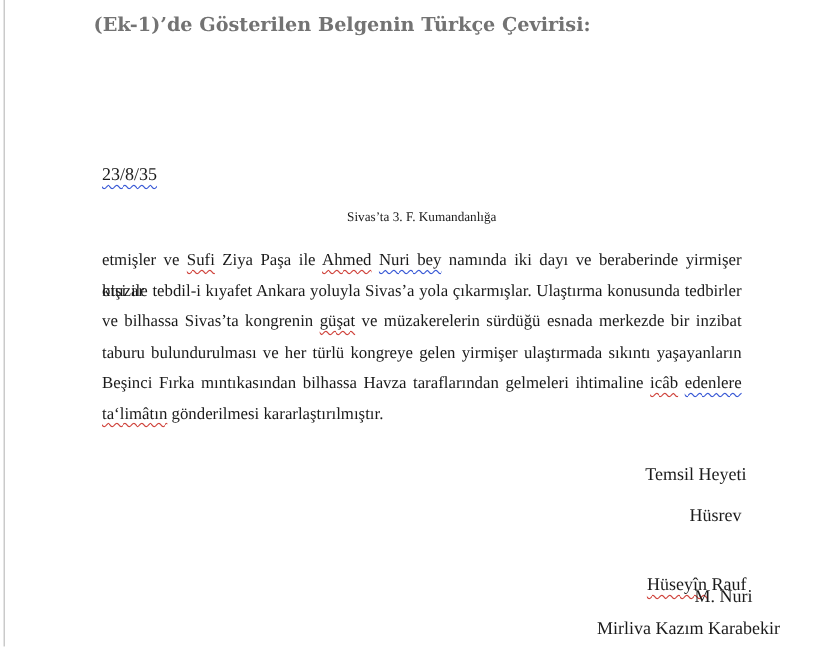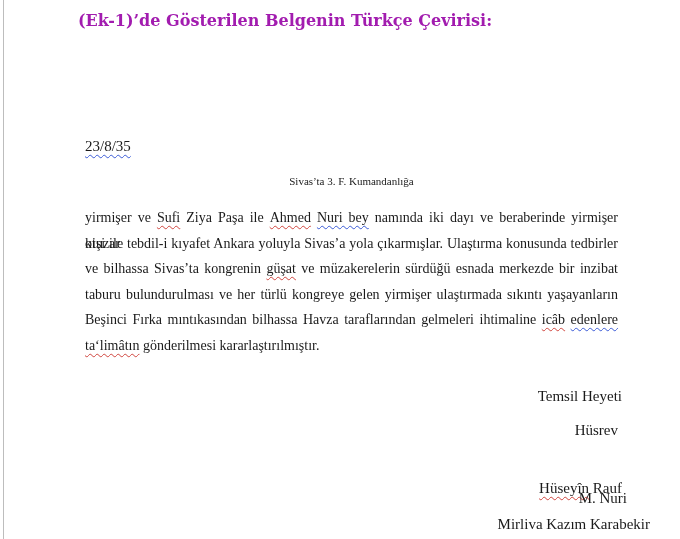--- a/index.html
+++ b/index.html
@@ -18,21 +18,21 @@
     width: 1px; height: 539px;
     background: var(--page-edge, #bdbdbd);
   }
   .title {
     position: absolute;
     left: 78px; top: 11px;
     margin: 0;
     font-family: "DejaVu Serif", serif;
     font-size: 16px;
     font-weight: bold;
-    color: #a21caf;
+    color: #737373;
     white-space: nowrap;
     text-align: center;
   }
   .date {
     position: absolute;
     left: 85px; top: 138px;
     font-size: 15px;
   }
   .salutation {
     position: absolute;
@@ -65,37 +65,37 @@
   .sig-husrev  { top: 422px; right: 62px; }
   .sig-rauf    { top: 480px; right: 58px; }
   .sig-kemal   { top: 490px; right: 53px; }
   .sig-mirliva { top: 516px; right: 30px; margin-left: 18px; }
   .sq-red, .sq-blue {
     text-decoration-line: underline;
     text-decoration-style: wavy;
     text-decoration-thickness: 1px;
     text-underline-offset: 3px;
   }
-  .sq-red  { text-decoration-color: var(--squiggle-red, #d0453e); font-family: Liberation Serif, serif; }
+  .sq-red  { text-decoration-color: var(--squiggle-red, #d0453e); }
   .sq-blue { text-decoration-color: var(--squiggle-blue, #3b5bd6); }
 </style>
 </head>
 <body>
 
 <div class="page">
   <div class="page-edge"></div>
 
   <h1 class="title">(Ek-1)’de Gösterilen Belgenin Türkçe Çevirisi:</h1>
 
   <div class="date sq-blue">23/8/35</div>
 
   <div class="salutation">Sivas’ta 3. F. Kumandanlığa</div>
 
   <div class="body-par">
-    <div class="bline"><span>yirmişer ve </span><span class="sq-red">Sufi</span><span> Ziya Paşa ile </span><span class="sq-red">Ahmed</span><span> </span><span class="sq-blue">Nuri bey</span><span> namında iki dayı ve beraberinde yirmişer otuzar</span></div>
+    <div class="bline"><span>etmişler ve </span><span class="sq-red">Sufi</span><span> Ziya Paşa ile </span><span class="sq-red">Ahmed</span><span> </span><span class="sq-blue">Nuri bey</span><span> namında iki dayı ve beraberinde yirmişer otuzar</span></div>
     <div class="bline"><span>kişi ile tebdil-i kıyafet Ankara yoluyla Sivas’a yola çıkarmışlar. Ulaştırma konusunda tedbirler</span></div>
     <div class="bline"><span>ve bilhassa Sivas’ta kongrenin </span><span class="sq-red">güşat</span><span> ve müzakerelerin sürdüğü esnada merkezde bir inzibat</span></div>
     <div class="bline"><span>taburu bulundurulması ve her türlü kongreye gelen yirmişer ulaştırmada sıkıntı yaşayanların</span></div>
     <div class="bline"><span>Beşinci Fırka mıntıkasından bilhassa Havza taraflarından gelmeleri ihtimaline </span><span class="sq-red">icâb</span><span> </span><span class="sq-blue">edenlere</span></div>
     <div class="bline last"><span class="sq-red">ta‘limâtın</span><span> gönderilmesi kararlaştırılmıştır.</span></div>
   </div>
 
   <div class="sig sig-temsil"><span>Temsil Heyeti</span></div>
   <div class="sig sig-husrev"><span>Hüsrev</span></div>
   <div class="sig sig-rauf"><span class="sq-red">Hüseyîn</span><span> Rauf</span></div>

